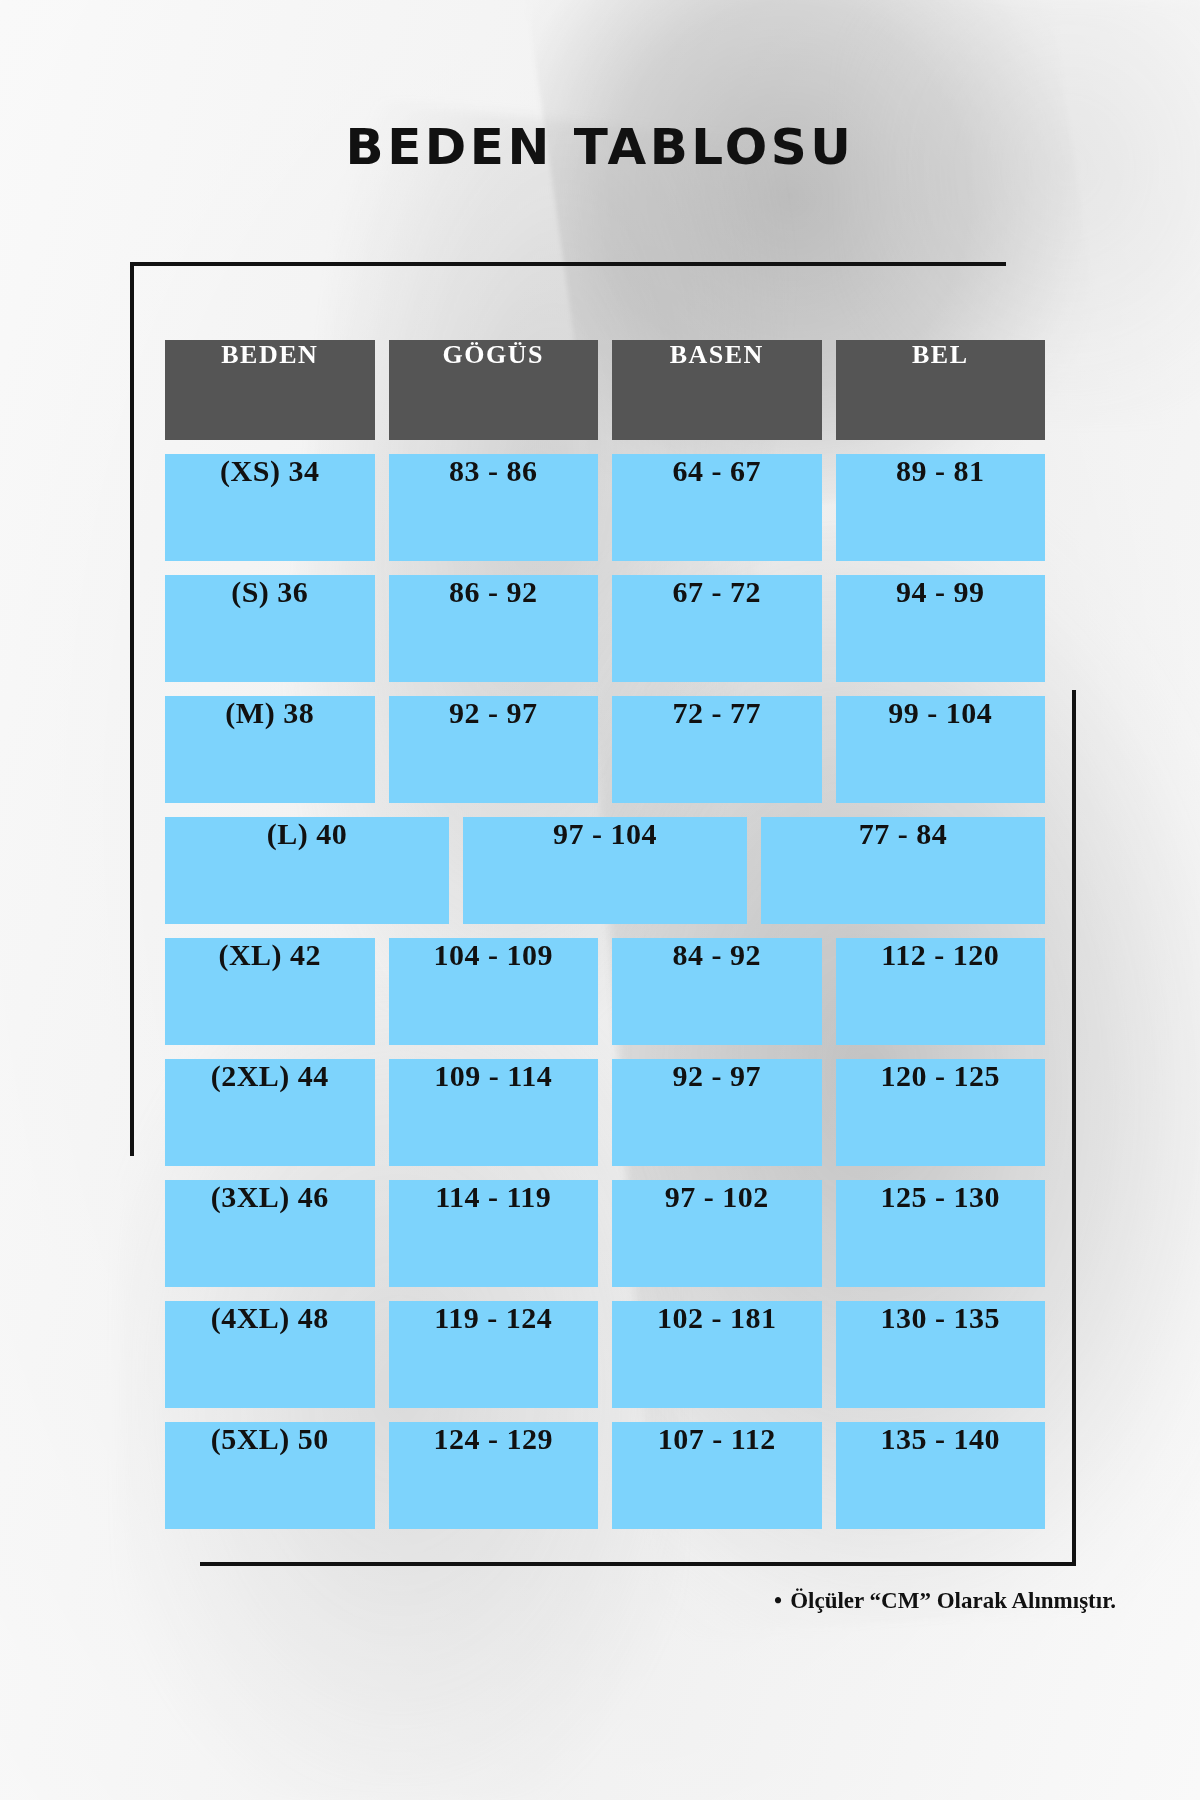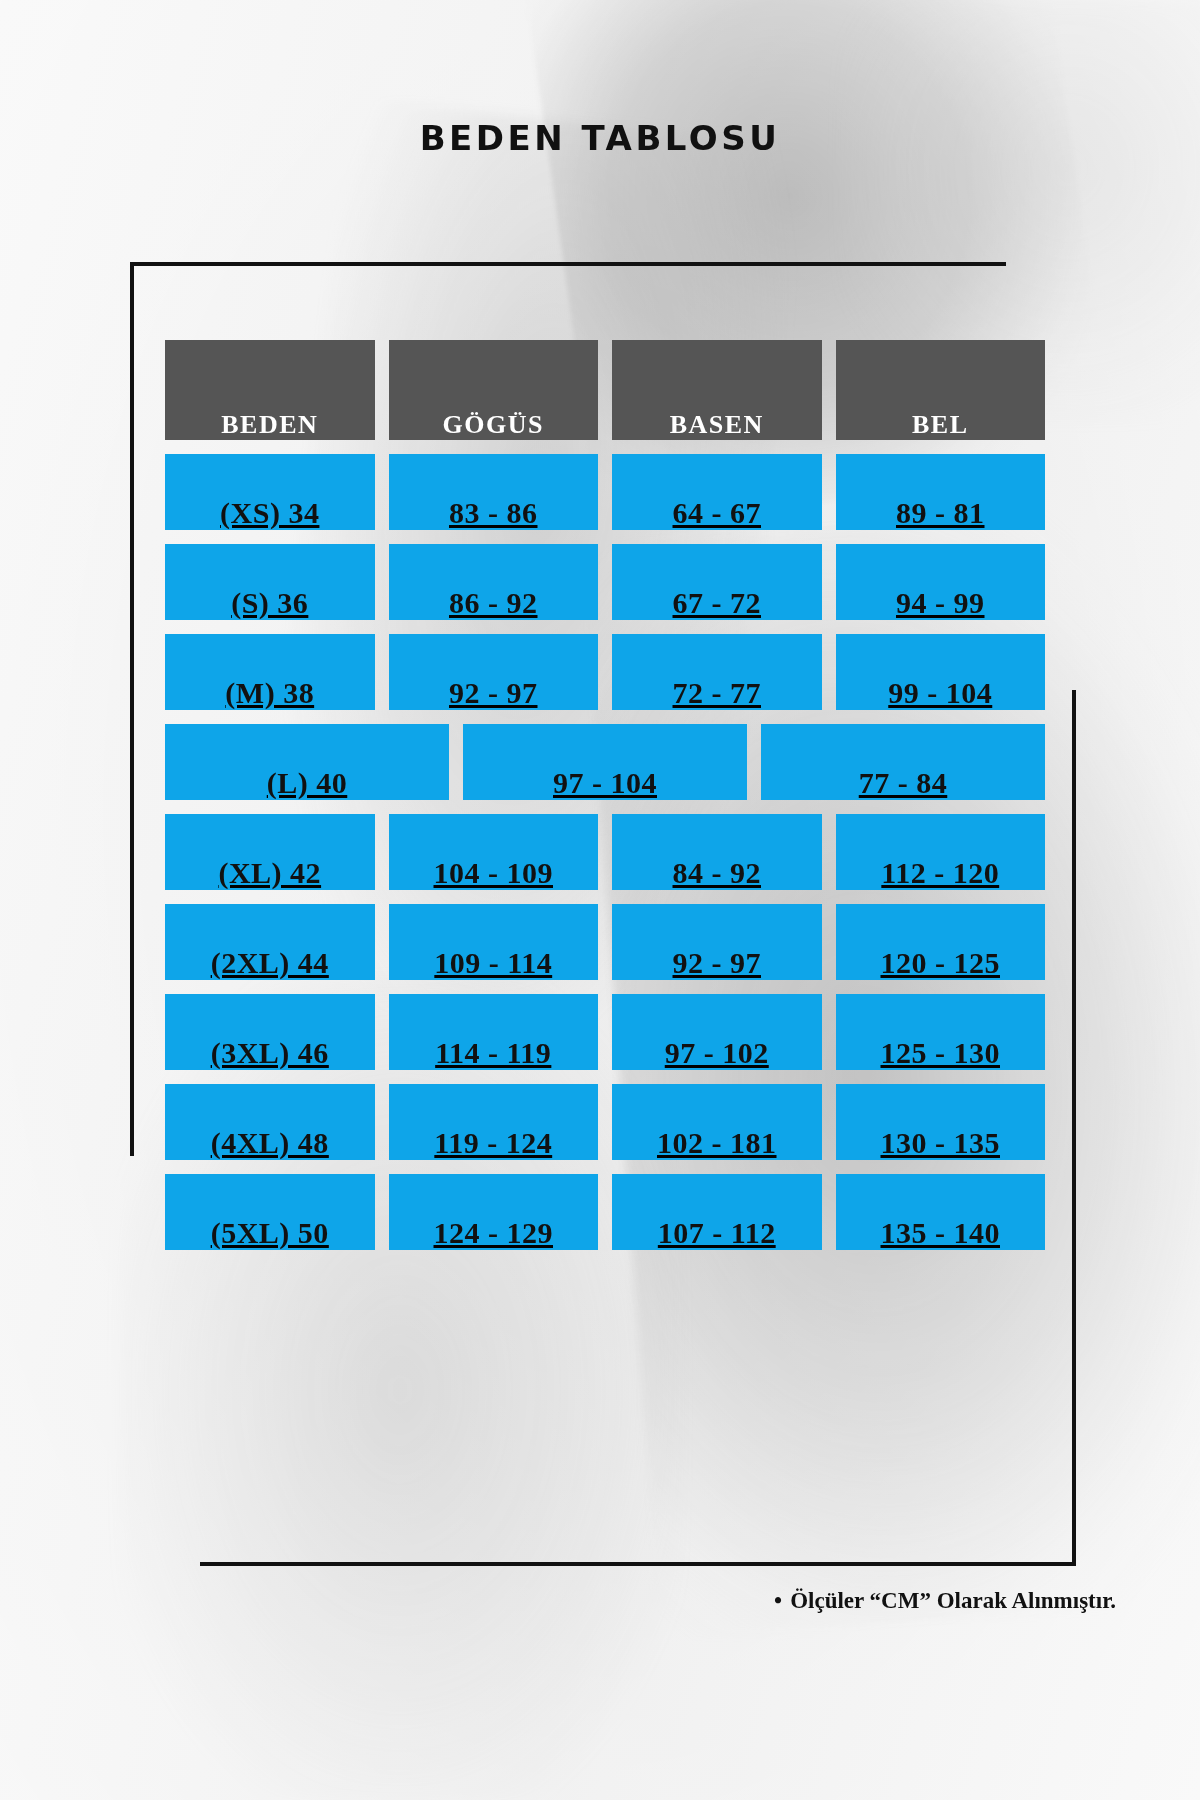--- a/index.html
+++ b/index.html
@@ -89,21 +89,21 @@
 
   
   .title {
     position: absolute;
     top: 118px;
     left: 0;
     width: 1200px;
     text-align: center;
     font-family: "DejaVu Sans", sans-serif;
     font-weight: bold;
-    font-size: 34px;
+    font-size: 50px;
     letter-spacing: 3.5px;
     color: #111111;
   }
 
   
   .frame-tl {
     position: absolute;
     left: 130px;
     top: 262px;
     width: 872px;
@@ -140,39 +140,38 @@
   }
   .row {
     display: flex;
     gap: 14px;
     margin-bottom: 14px;
   }
   .cell {
     flex: 1 1 0;
     height: 100px;
     display: flex;
-    align-items: flex-end;
+    align-items: flex-start;
     justify-content: center;
     text-align: center;
   }
   .row.header .cell {
     background: #555555;
     height: 100px;
   }
   .row.header .cell-text {
     color: #ffffff;
     font-family: "Liberation Serif", serif;
     font-weight: bold;
     font-size: 26px;
     letter-spacing: 1.5px;
   }
   .row.body .cell {
-    background: #0ea5e9;
-    height: 76px;
-    text-decoration: underline;
+    background: #7dd3fc;
+    height: 107px;
   }
   .row.body .cell-text {
     color: #111111;
     font-family: "Liberation Serif", serif;
     font-weight: bold;
     font-size: 30px;
     letter-spacing: 0.5px;
   }
 
   .footnote {

